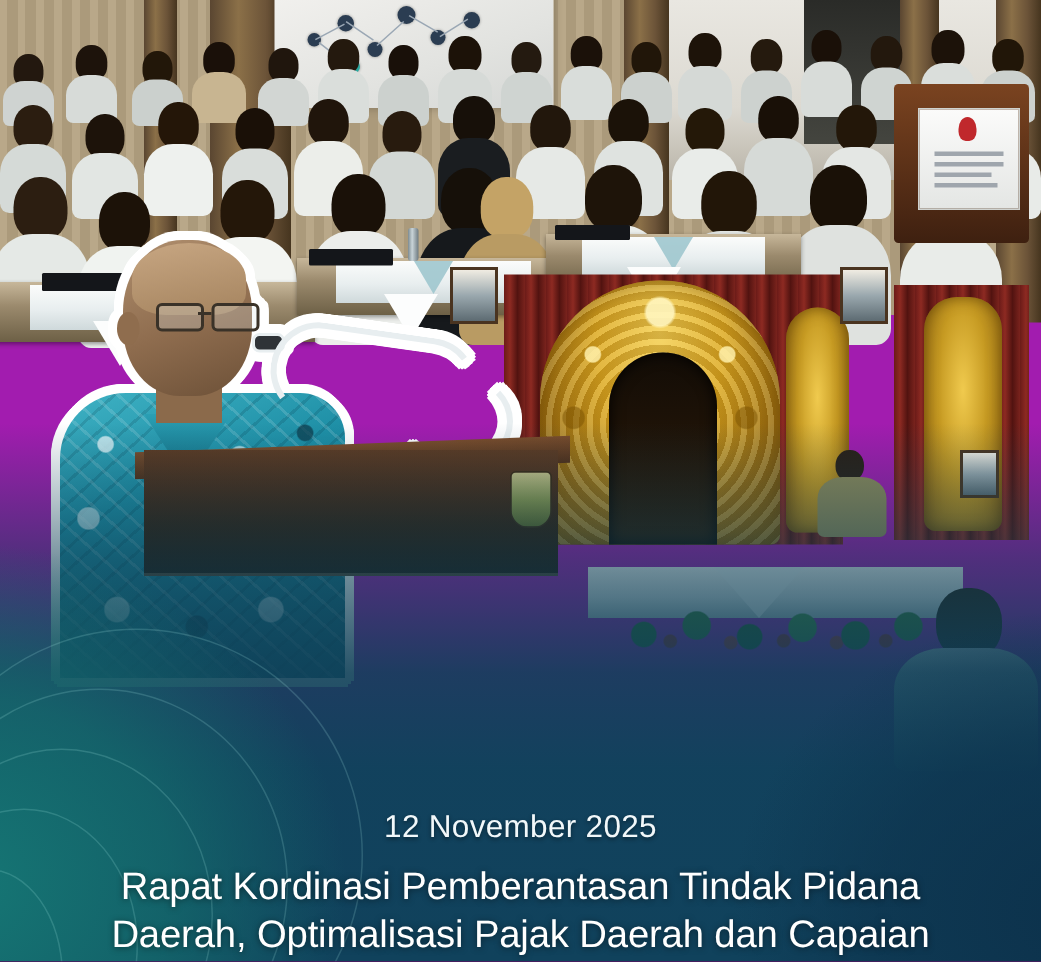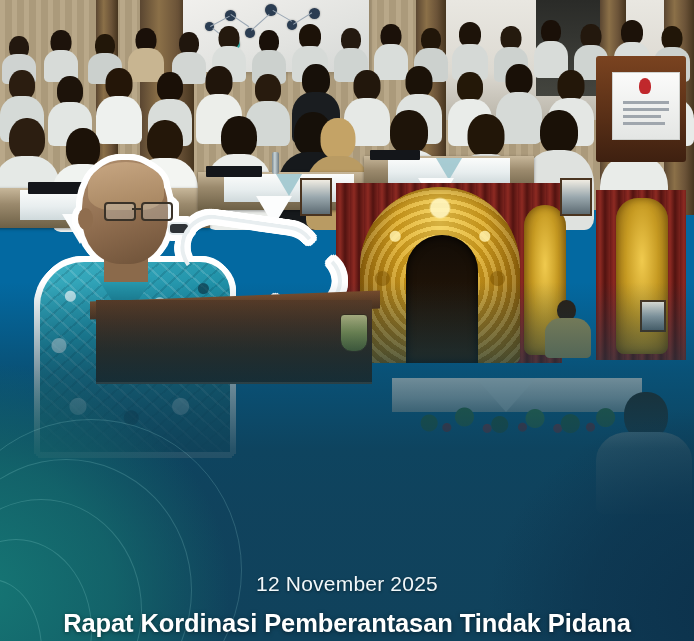--- a/index.html
+++ b/index.html
@@ -7,21 +7,21 @@
     margin: 0;
     padding: 0;
     background: #0d1a22;
   }
   #poster {
     position: relative;
     width: 694px;
     height: 641px;
     overflow: hidden;
     font-family: "Liberation Sans", sans-serif;
-    background: #0369a1;
+    background: #a21caf;
     user-select: none;
   }
 
   
   .photo {
     position: absolute;
     inset: 0;
     overflow: hidden;
   }
 
@@ -341,21 +341,21 @@
   .evt-date {
     font-size: 21px;
     font-weight: 400;
     letter-spacing: .2px;
     color: #f2f8fa;
     margin-bottom: 11px;
     text-shadow: 0 1px 3px rgba(0,0,0,.45);
   }
   .evt-title {
     font-size: 25.5px;
-    font-weight: 700;
+    font-weight: 400;
     line-height: 1.26;
     letter-spacing: -0.1px;
     text-shadow: 0 1px 4px rgba(0,0,0,.5);
   }
   .evt-title .ln { display: block; white-space: nowrap; }
 </style>
 </head>
 <body>
 
 <div id="poster">
@@ -648,16 +648,17 @@
     <span style="width:250px;height:260px;"></span>
     <span style="width:200px;height:220px;"></span>
     <span style="width:150px;height:180px;"></span>
     <span style="width:100px;height:140px;"></span>
   </div>
 
   <div class="textblock">
     <div class="evt-date">12 November 2025</div>
     <div class="evt-title">
       <span class="ln">Rapat Kordinasi Pemberantasan Tindak Pidana</span>
+      <span class="ln">Daerah, Optimalisasi Pajak Daerah dan Capaian</span>
     </div>
   </div>
 
 </div>
 
 </body></html>

